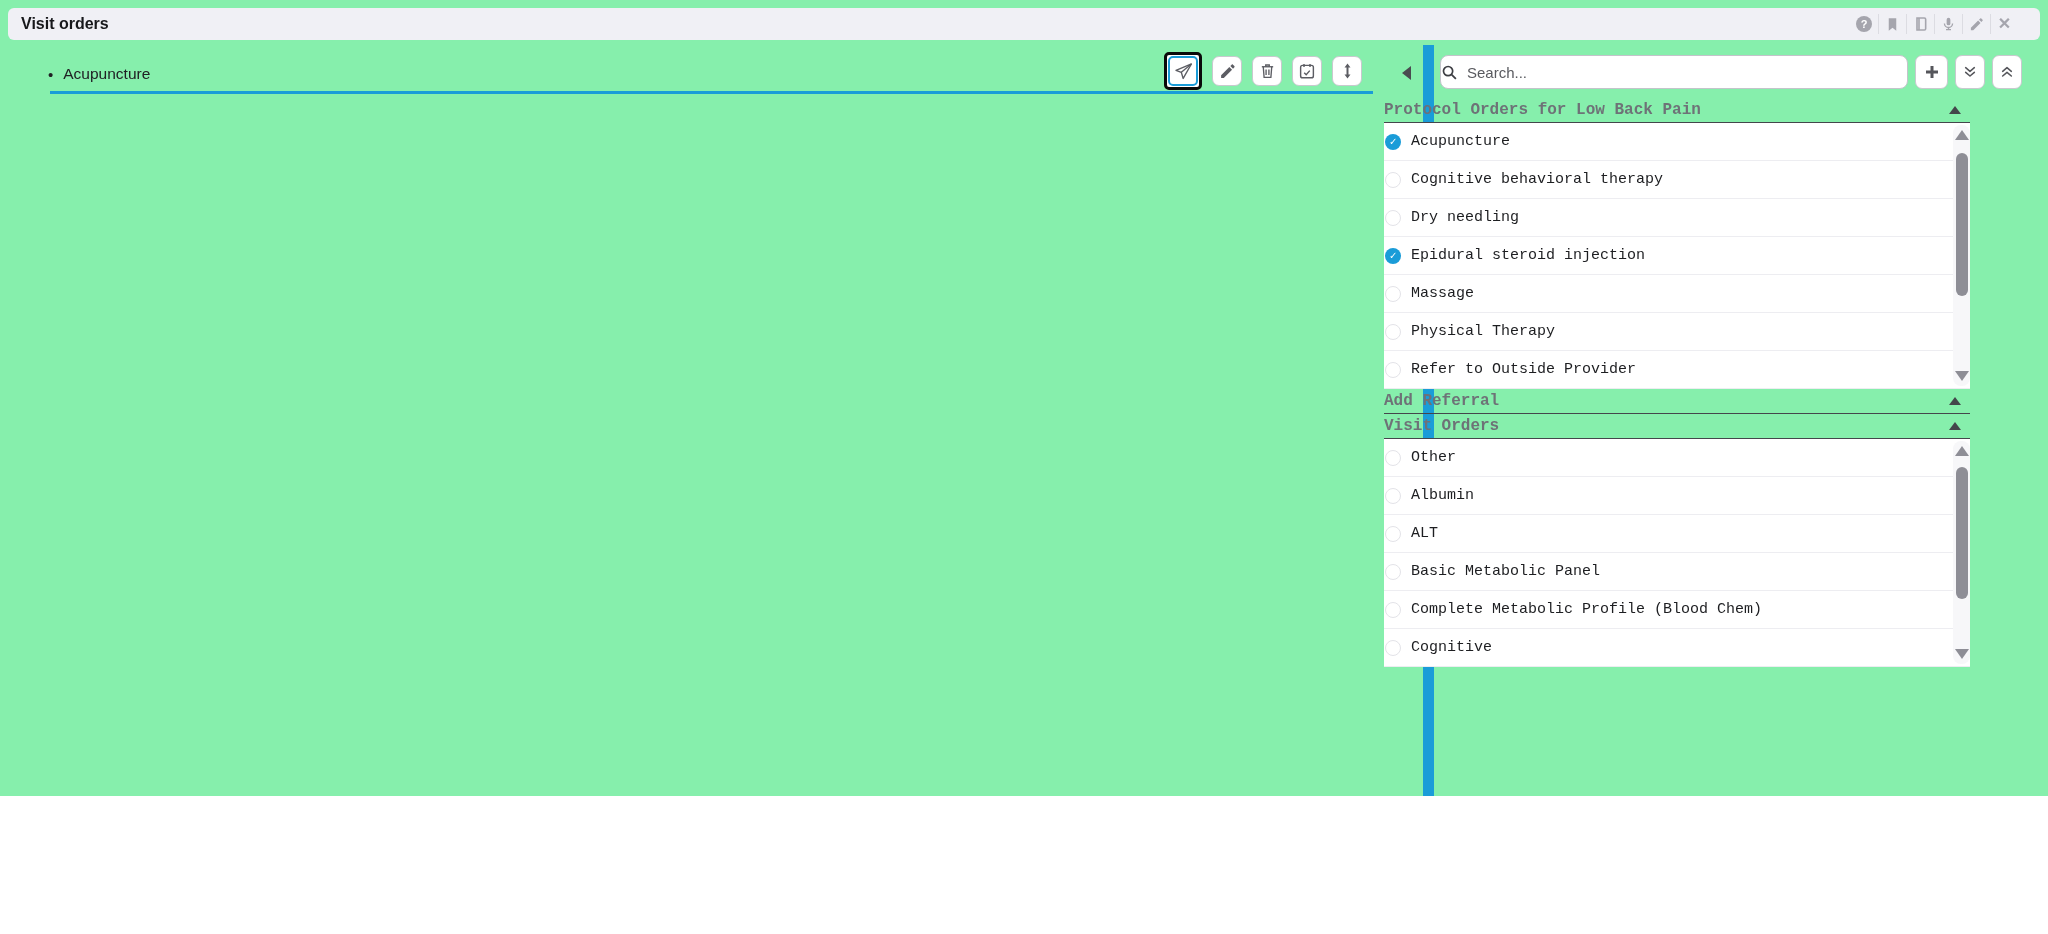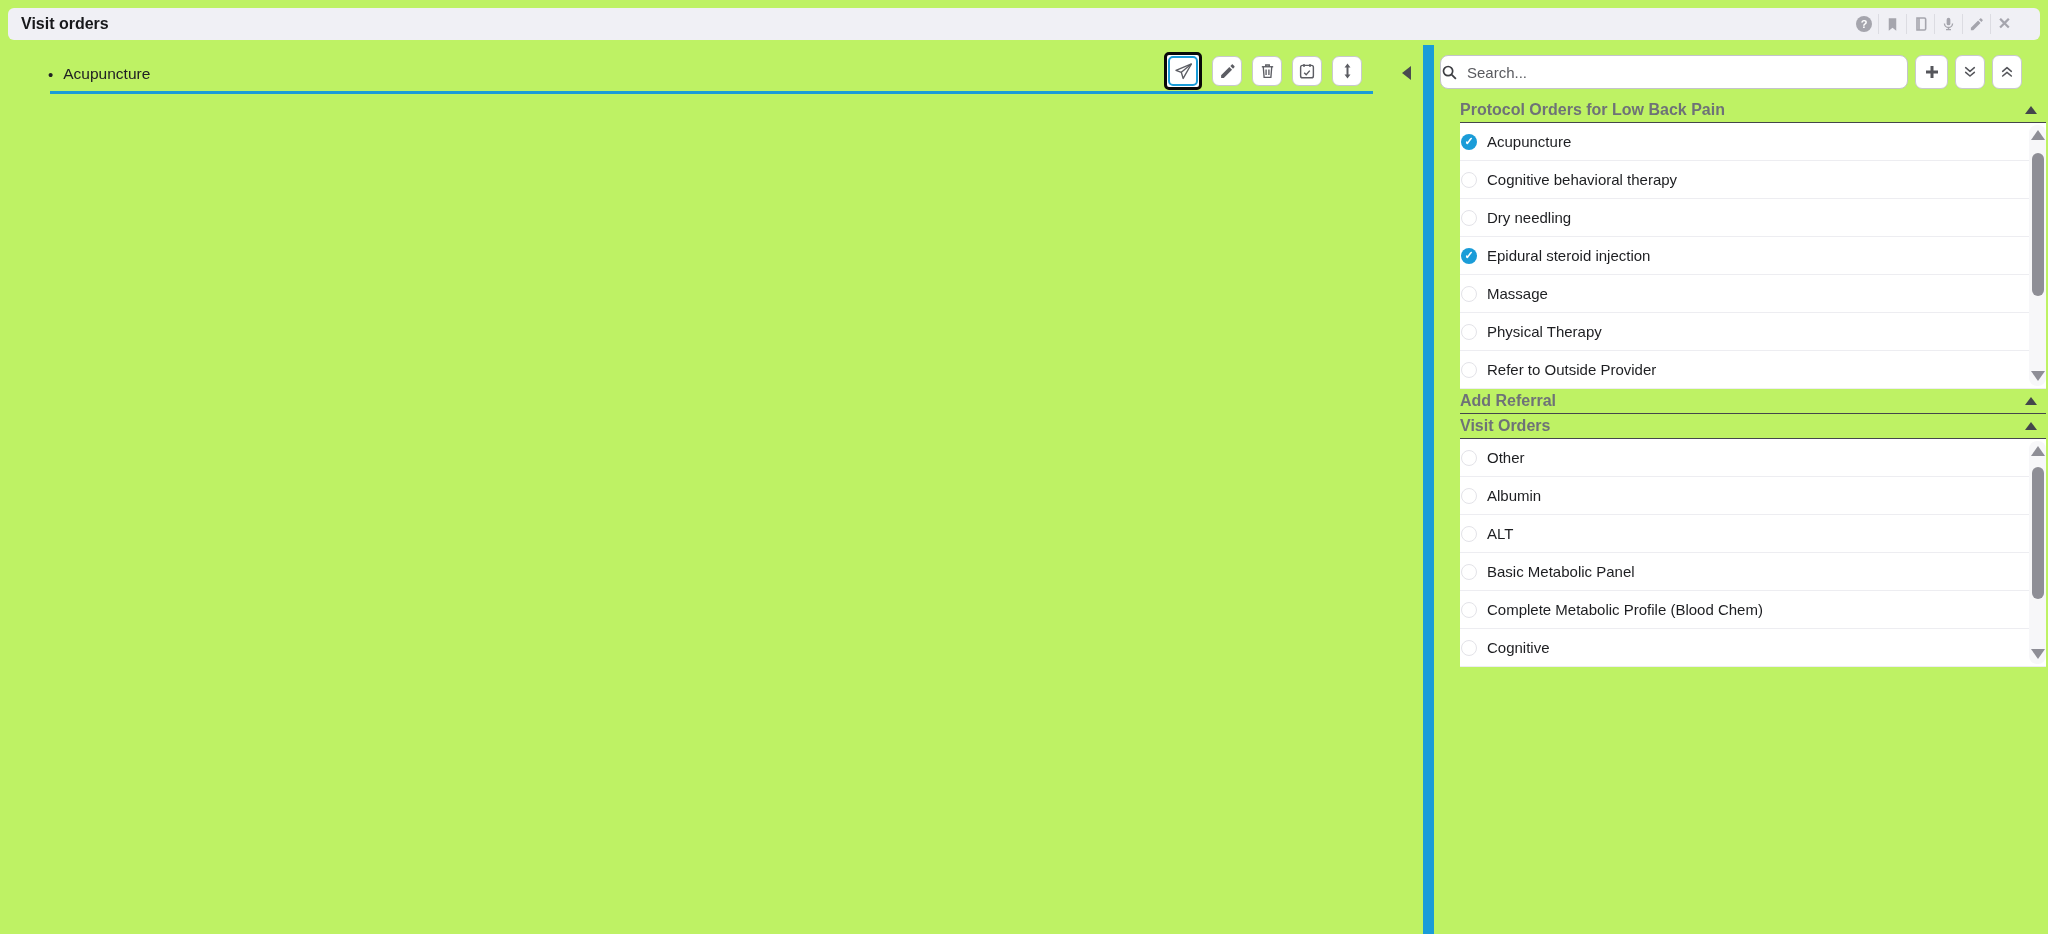--- a/index.html
+++ b/index.html
@@ -1,17 +1,17 @@
 <!DOCTYPE html>
 <html><head>
 <meta charset="utf-8">
 <style>
   * { margin:0; padding:0; box-sizing:border-box; }
   html,body { background:#fff; font-family:"Liberation Sans", sans-serif; }
-  #page { position:relative; width:2048px; height:934px; background:#bef264; overflow:hidden; }
+  #page { position:relative; width:2048px; height:796px; background:#86efac; overflow:hidden; }
 
   
   .titlebar { position:absolute; left:8px; top:8px; right:8px; height:32px;
     background:#f0f0f5; border-radius:6px; display:flex; align-items:center; }
   .titlebar-title { padding-left:13px; font-size:16px; font-weight:bold; color:#17181b; }
   .titlebar-icons { margin-left:auto; margin-right:22px; display:flex; align-items:center; }
   .tb-icell { width:28px; height:20px; display:flex; align-items:center; justify-content:center;
     color:#a5a5ad; border-left:1px solid #dcdce2; cursor:pointer; }
   .tb-icell:first-child { border-left:none; }
   .tb-icell svg { display:block; }
@@ -43,21 +43,21 @@
   .search-box svg { flex:none; color:#3d3e43; }
   .search-box input { border:none; outline:none; flex:1; font-size:15px; font-family:"Liberation Sans",sans-serif;
     color:#3d3e43; background:transparent; height:100%; }
   .search-box input::placeholder { color:#595a5f; opacity:1; }
   .sq-btn { height:34px; border:1.5px solid #c8c9ce; border-radius:7px; background:#fff; color:#55565b;
     display:flex; align-items:center; justify-content:center; cursor:pointer; }
   .sq-btn.plus { width:33px; }
   .sq-btn.chev { width:30px; }
 
   
-  .sections { position:absolute; left:1460px; top:98px; width:586px; }
+  .sections { position:absolute; left:1384px; top:98px; width:586px;font-family:Liberation Mono, monospace; }
   .section-header { display:flex; align-items:center; justify-content:space-between; height:25px;
     border-bottom:1.5px solid #44464b; color:#6e7277; font-weight:bold; font-size:16px;
     margin-top:16px; cursor:pointer; }
   .section-header:first-child { margin-top:0; }
   .tri-up { width:0; height:0; border-left:6px solid transparent; border-right:6px solid transparent;
     border-bottom:8px solid #44464b; margin-right:9px; }
   .section-list { position:relative; }
   .list-row { height:38px; display:flex; align-items:center; gap:10px; border-bottom:1px solid #ededf1;
     padding-left:1px; padding-right:28px; cursor:pointer; background:#fff; }
   .check { width:16px; height:16px; border-radius:50%; flex:none; }

